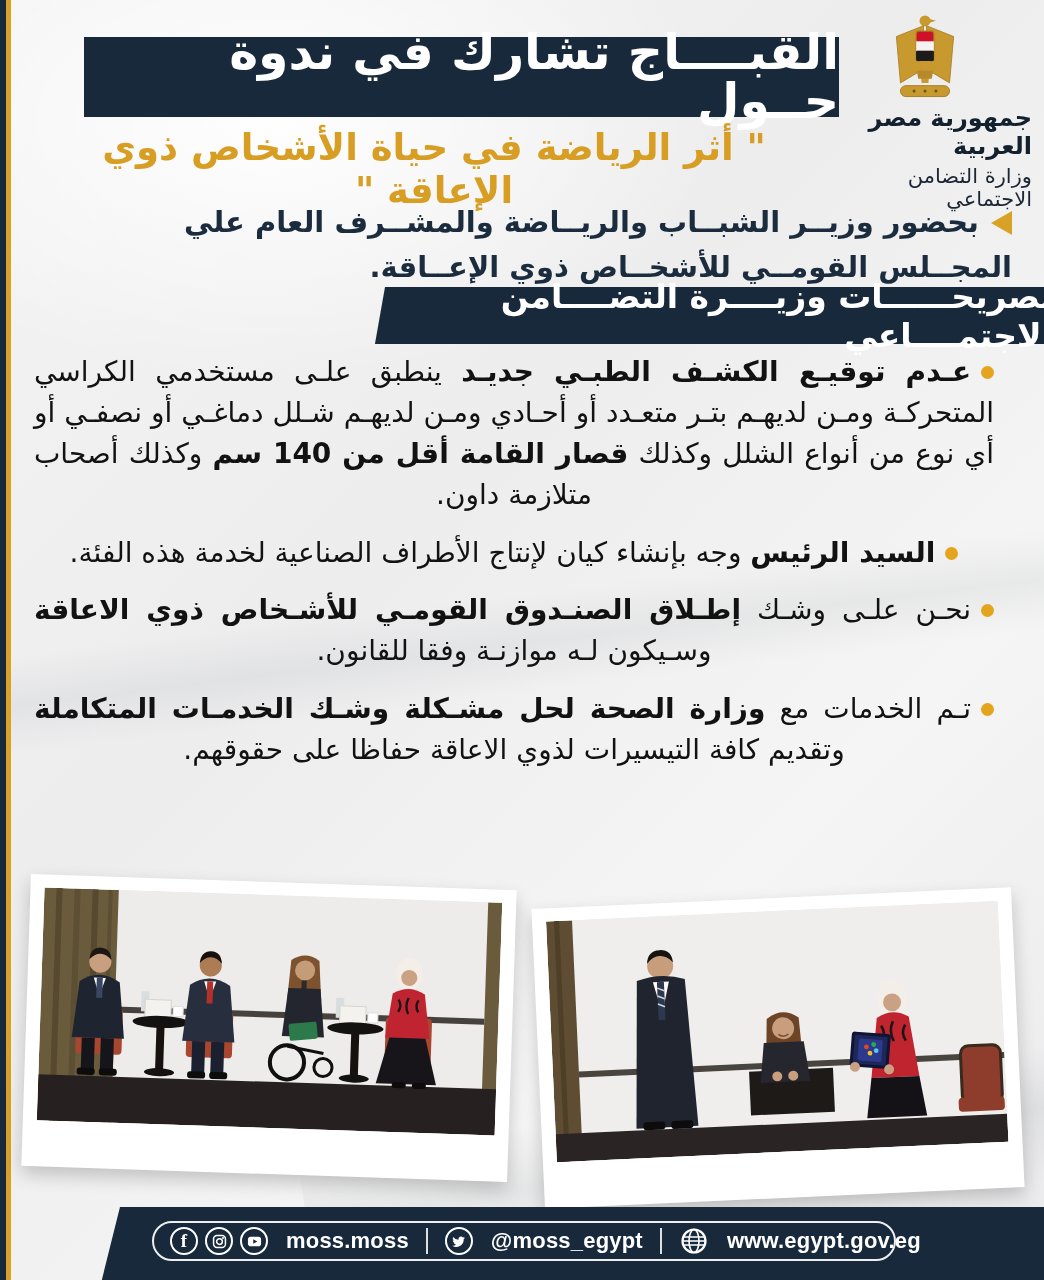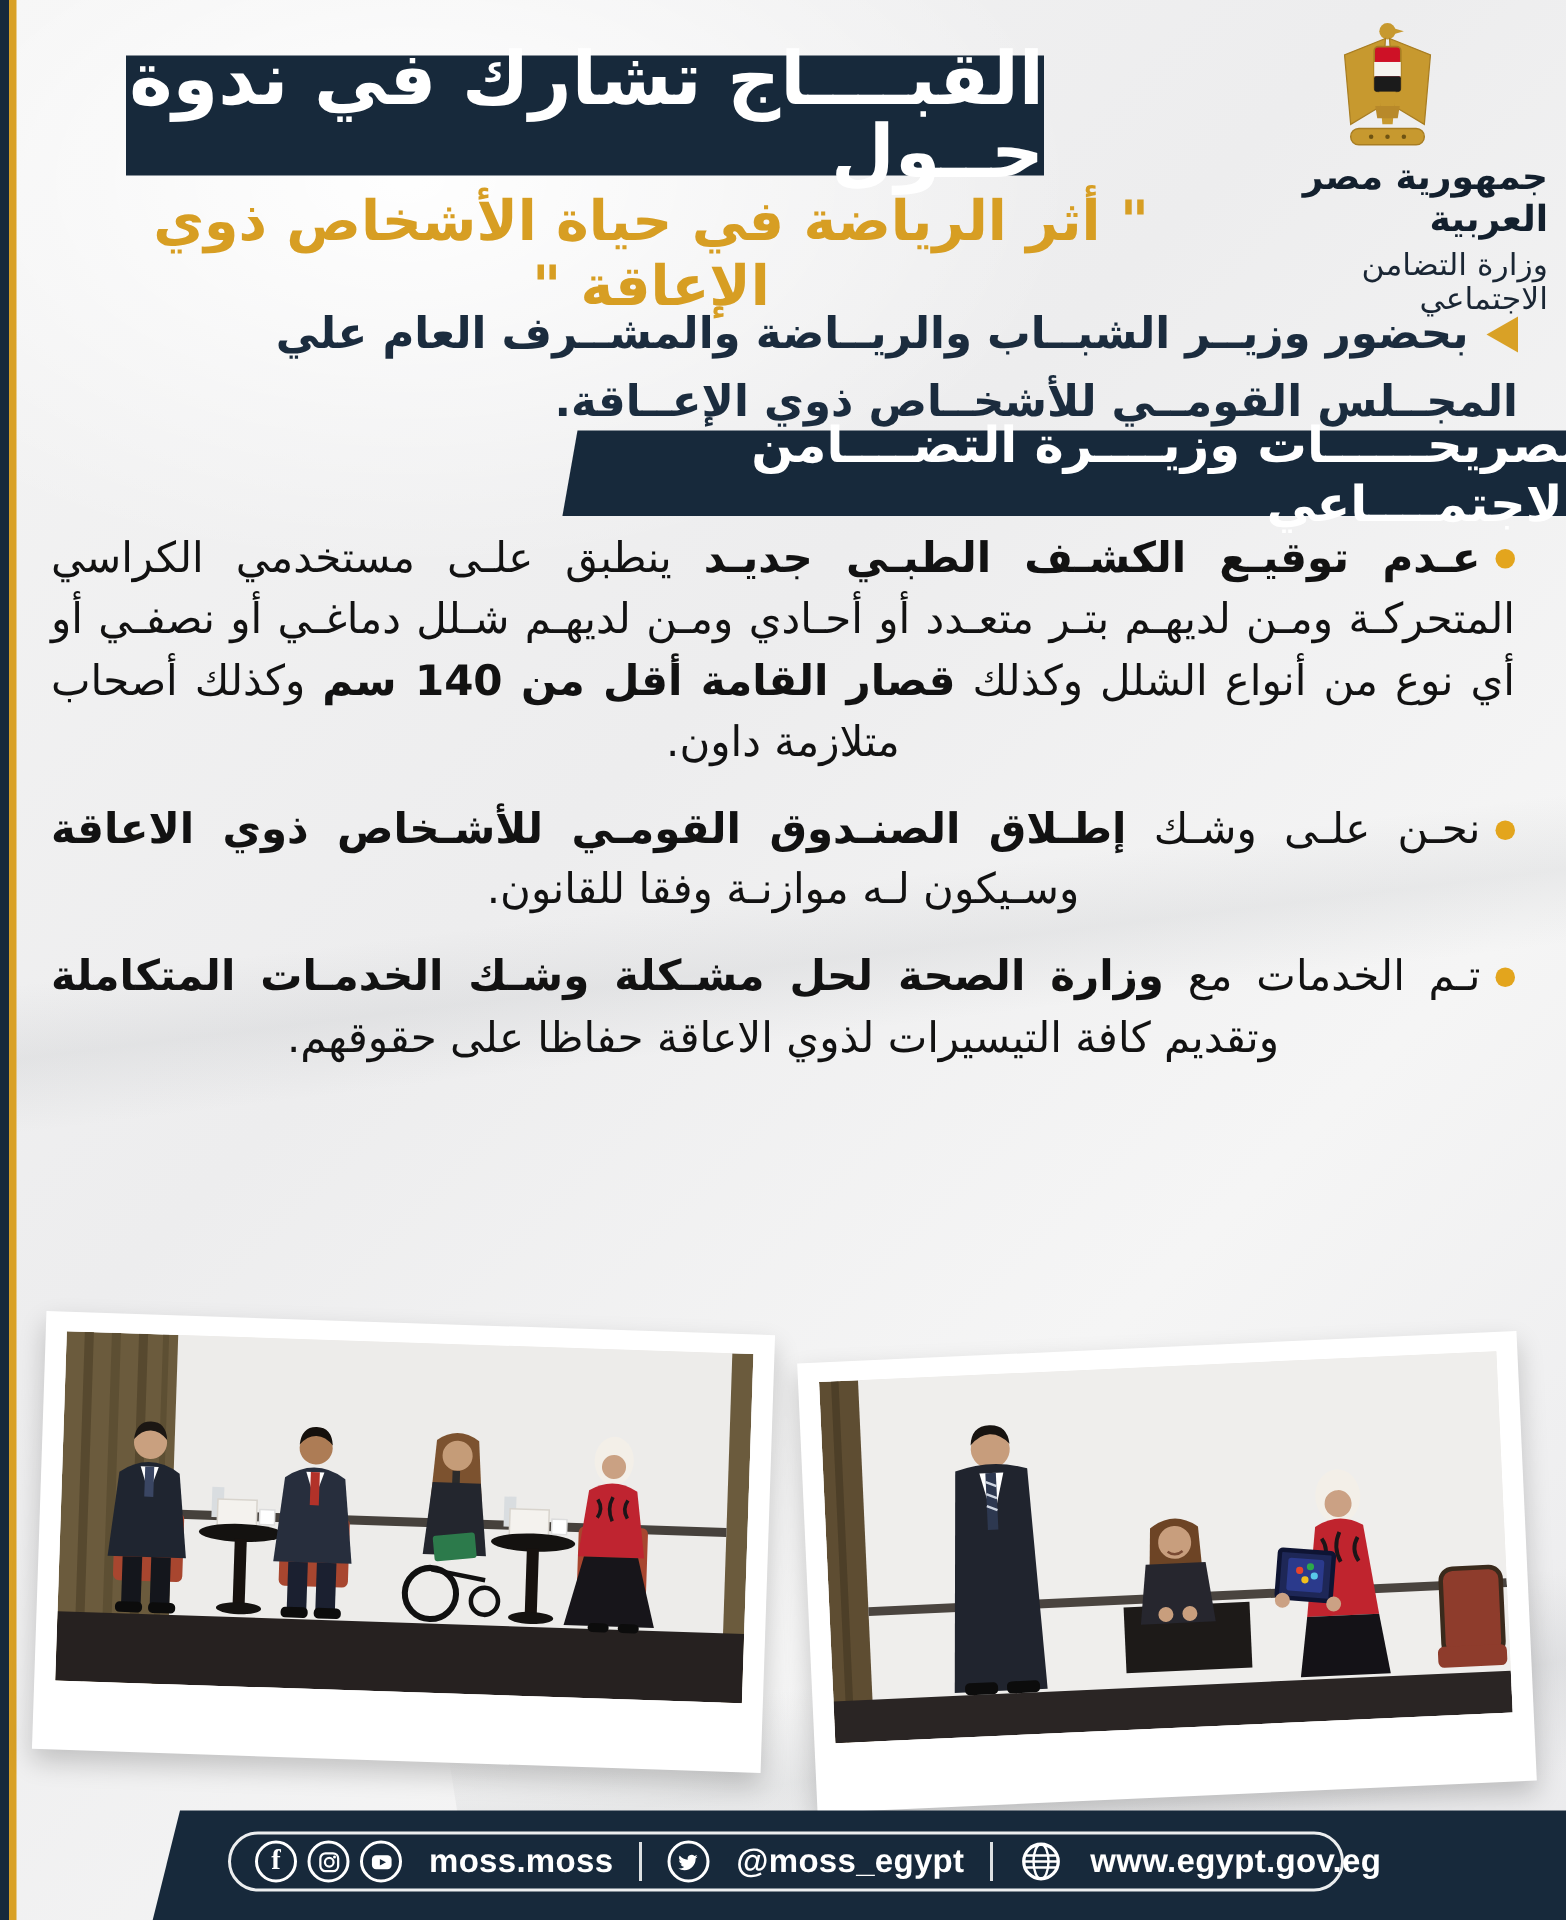--- a/index.html
+++ b/index.html
@@ -13,21 +13,21 @@
        background:radial-gradient(closest-side,rgba(255,255,255,.95),rgba(255,255,255,0));}
   .sw2{left:-200px;top:330px;width:1500px;height:620px;transform:rotate(-7deg);
        background:linear-gradient(to bottom,rgba(0,0,0,0) 42%,rgba(120,126,132,.10) 50%,rgba(0,0,0,0) 58%);}
   .sw3{left:300px;top:820px;width:1200px;height:620px;transform:rotate(-9deg);
        background:linear-gradient(to bottom,rgba(0,0,0,0) 40%,rgba(120,126,132,.12) 50%,rgba(0,0,0,0) 62%);}
   
   .edge-navy{position:absolute;left:0;top:0;width:6px;height:1280px;background:#17293b;}
   .edge-gold{position:absolute;left:6px;top:0;width:5px;height:1280px;background:#d9a126;}
 
   
-  .title-banner{position:absolute;left:84px;top:37px;width:612px;height:80px;background:#17293b;
+  .title-banner{position:absolute;left:84px;top:37px;width:755px;height:80px;background:#17293b;
                 display:flex;align-items:center;justify-content:flex-start;direction:rtl;}
   .title-banner span{color:#ffffff;font-weight:700;font-size:49px;line-height:1;}
   .subtitle{position:absolute;left:64px;top:126px;width:740px;text-align:center;direction:rtl;
             color:#d79e23;font-weight:700;font-size:37px;}
   .emblem{position:absolute;left:818px;top:12px;width:214px;text-align:right;direction:rtl;}
   .emblem svg{display:block;margin:0 auto;}
   .country{font-size:24px;font-weight:700;color:#13202e;margin-top:2px;}
   .ministry{font-size:21px;font-weight:400;color:#1a2634;margin-top:4px;transform:scaleY(.96);}
 
   
@@ -38,21 +38,21 @@
        margin-left:12px;vertical-align:-3px;}
 
   
   .section-banner{position:absolute;left:385px;right:-14px;top:287px;height:57px;background:#17293b;
                   transform:skewX(-10deg);transform-origin:top;}
   .section-banner-inner{position:absolute;inset:0;transform:skewX(10deg);display:flex;
                         align-items:center;justify-content:center;direction:rtl;}
   .section-banner-inner span{color:#fff;font-weight:700;font-size:33px;}
 
   
-  .statements{position:absolute;left:34px;right:34px;top:352px;direction:rtl;color:#121212;}
+  .statements{position:absolute;left:34px;right:50px;top:352px;direction:rtl;color:#121212;}
   .stmt{font-size:28px;line-height:1.46;text-align:justify;text-align-last:center;
         font-weight:400;margin-bottom:17px;}
   .stmt .b{font-weight:700;}
   .dot{display:inline-block;width:13px;height:13px;border-radius:50%;background:#e3a51d;
        margin-left:10px;vertical-align:2px;}
 
   
   .polaroid{position:absolute;background:#ffffff;box-shadow:0 8px 18px rgba(0,0,0,.20);}
   .polaroid .ph{position:absolute;left:14px;right:14px;top:13px;bottom:46px;overflow:hidden;background:#eceae7;}
   .polaroid svg{width:100%;height:100%;display:block;}
@@ -116,20 +116,21 @@
   </div>
 
   <div class="section-banner">
     <div class="section-banner-inner">
       <span>تصريحــــــات وزيــــرة التضــــامن الاجتمــــاعي</span>
     </div>
   </div>
 
   <div class="statements">
       <div class="stmt"><span class="dot"></span><span class="b">عـدم توقيـع الكشـف الطبـي جديـد</span><span> ينطبق علـى مستخدمي الكراسي المتحركـة ومـن لديهـم بتـر متعـدد أو أحـادي ومـن لديهـم شـلل دماغـي أو نصفـي أو أي نوع من أنواع الشلل وكذلك </span><span class="b">قصار القامة أقل من 140 سم</span><span> وكذلك أصحاب متلازمة داون.</span></div>
+      <div class="stmt"><span class="dot"></span><span class="b">السيد الرئيس</span><span> وجه بإنشاء كيان لإنتاج الأطراف الصناعية لخدمة هذه الفئة.</span></div>
       <div class="stmt"><span class="dot"></span><span>نحـن علـى وشـك </span><span class="b">إطـلاق الصنـدوق القومـي للأشـخاص ذوي الاعاقة</span><span> وسـيكون لـه موازنـة وفقا للقانون.</span></div>
       <div class="stmt"><span class="dot"></span><span>تـم الخدمات مع </span><span class="b">وزارة الصحة لحل مشـكلة وشـك الخدمـات المتكاملة</span><span> وتقديم كافة التيسيرات لذوي الاعاقة  حفاظا على حقوقهم.</span></div>
     </div>
 
   <div class="polaroid photo-left">
     <div class="ph">
       <svg viewBox="0 0 456 232" preserveAspectRatio="none">
         <rect width="456" height="232" fill="#edecea"></rect>
         <rect width="74" height="232" fill="#6b5b3d"></rect>
         <rect x="12" width="6" height="232" fill="#57492f"></rect>

